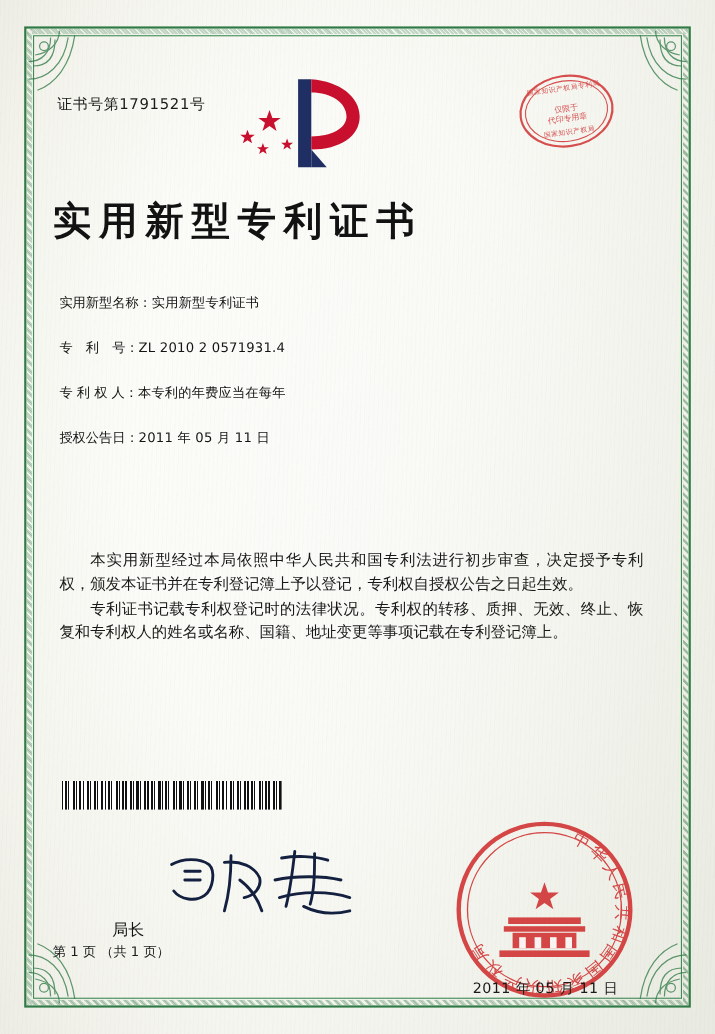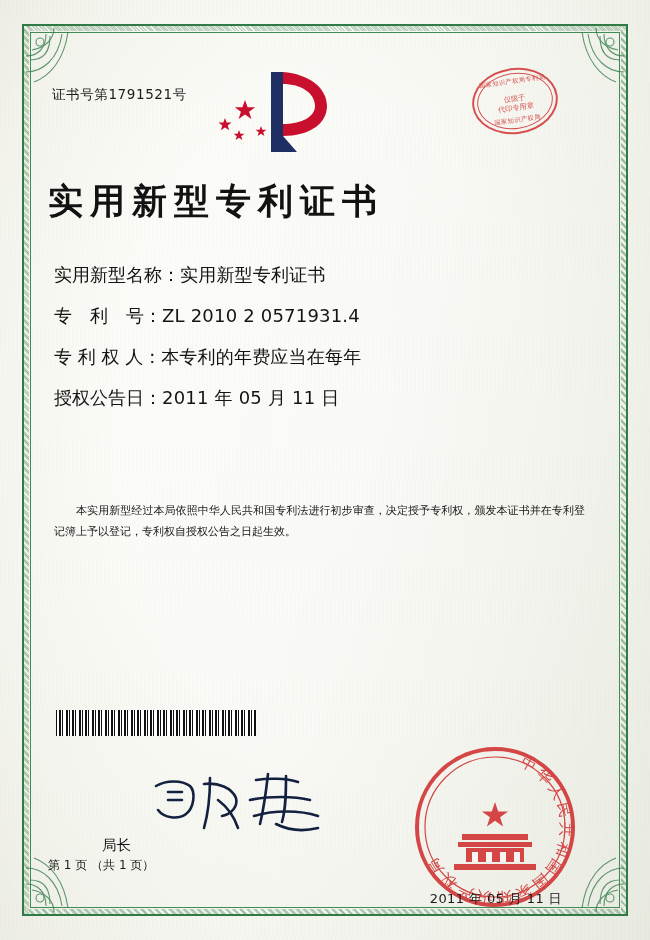--- a/index.html
+++ b/index.html
@@ -179,39 +179,39 @@
   .fields {
     position: absolute;
     left: 6px;
     right: 6px;
     top: 206px;
   }
   .field-row {
     display: flex;
     align-items: center;
     margin-bottom: 23px;
-    font-size: 18px;
+    font-size: 12px;
     color: #141414;
     line-height: 18px;
   }
   .field-label {
     white-space: pre;
     color: #141414;
   }
   .field-value {
     color: #141414;
     letter-spacing: 0.2px;
   }
 
   .paragraphs {
     position: absolute;
     left: 6px;
     right: 17px;
     top: 440px;
-    font-size: 11px;
+    font-size: 14px;
     line-height: 21px;
     color: #181818;
     text-align: justify;
   }
   .paragraphs p {
     margin: 0 0 2px 0;
     text-indent: 2em;
   }
 
   
@@ -371,20 +371,21 @@
         <span class="field-value">本专利的年费应当在每年</span>
       </div>
       <div class="field-row">
         <span class="field-label">授权公告日：</span>
         <span class="field-value">2011 年 05 月 11 日</span>
       </div>
     </div>
 
     <div class="paragraphs">
       <p>本实用新型经过本局依照中华人民共和国专利法进行初步审查，决定授予专利权，颁发本证书并在专利登记簿上予以登记，专利权自授权公告之日起生效。</p>
+      <p>专利证书记载专利权登记时的法律状况。专利权的转移、质押、无效、终止、恢复和专利权人的姓名或名称、国籍、地址变更等事项记载在专利登记簿上。</p>
     </div>
 
     <div class="barcode"></div>
 
     <div class="sig-label">局长</div>
 
     <svg class="signature" viewBox="0 0 190 66">
       <g fill="none" stroke="#14203f" stroke-width="2.6" stroke-linecap="round">
         <path d="M8 16 C18 10 34 10 42 16 C48 22 46 38 38 44 C30 50 16 48 10 40"></path>
         <path d="M20 22 L34 22 M20 30 L34 30"></path>

